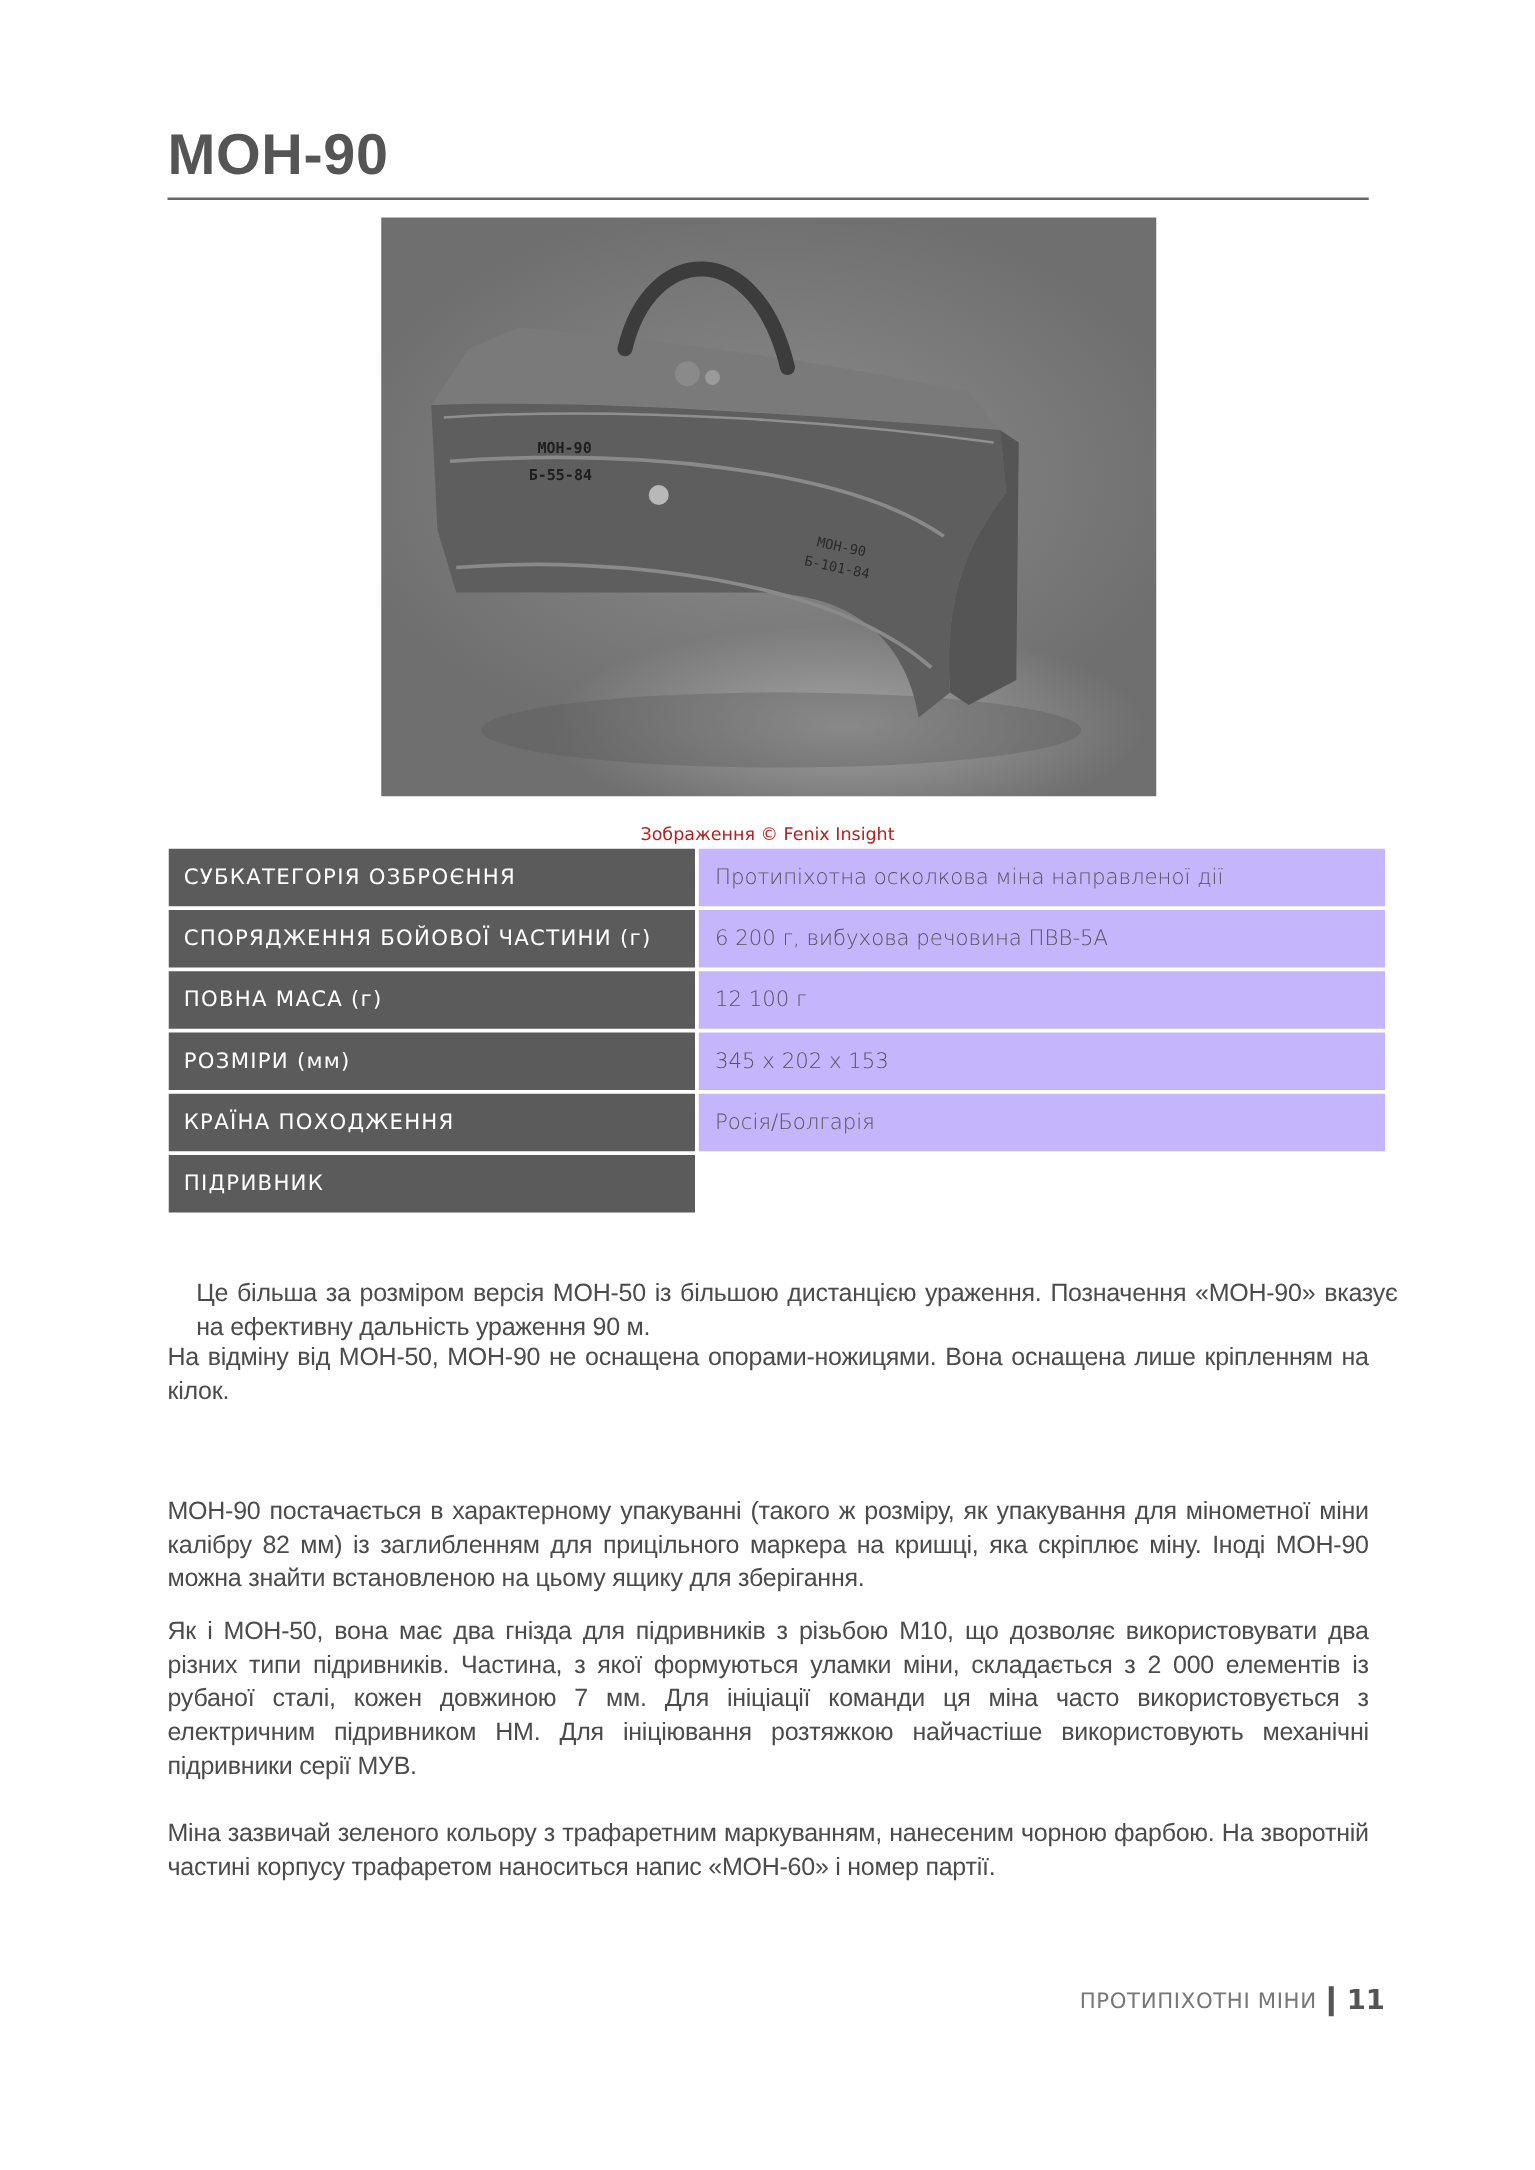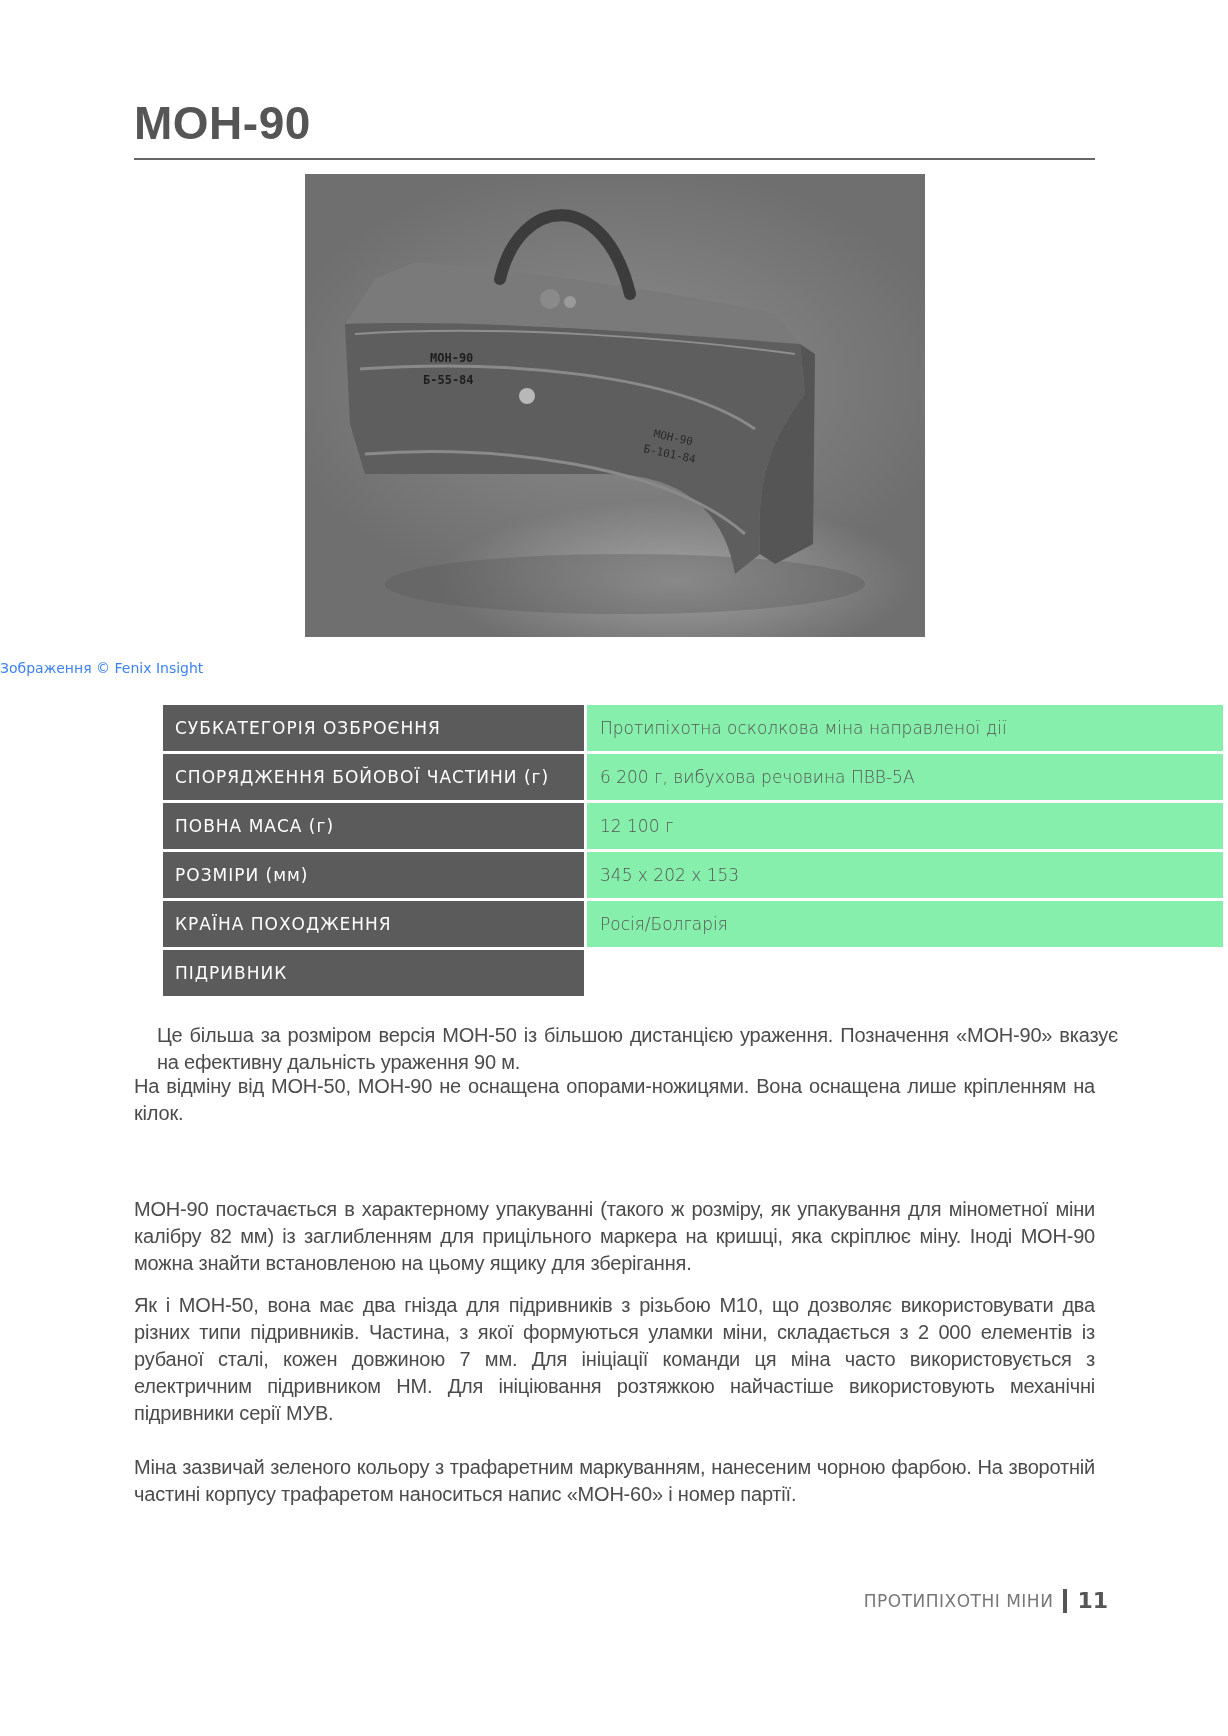--- a/index.html
+++ b/index.html
@@ -18,38 +18,38 @@
     .photo {
       position: absolute; left: 305px; top: 174px; width: 620px; height: 463px;
       background:
         radial-gradient(ellipse 55% 25% at 60% 88%, rgba(255,255,255,0.35), rgba(255,255,255,0) 70%),
         radial-gradient(ellipse 70% 60% at 50% 45%, #8c8c8c, #6f6f6f 80%);
       overflow: hidden;
     }
     .photo svg { position: absolute; left: 0; top: 0; width: 100%; height: 100%; }
 
     .caption {
-      position: absolute; left: 0; width: 1228px; top: 660px; text-align: left;
-      font-family: "DejaVu Sans", sans-serif; font-size: 14px; color: #3b82f6;
+      position: absolute; left: 0; width: 1228px; top: 660px; text-align: center;
+      font-family: "DejaVu Sans", sans-serif; font-size: 14px; color: #b91c1c;
     }
 
     .spec-table {
-      position: absolute; left: 135px; top: 705px; width: 1060px;
-      border-collapse: separate; border-spacing: 0; margin-left: 28px;
+      position: absolute; left: 135px; top: 679px; width: 973px;
+      border-collapse: separate; border-spacing: 0;
     }
     .spec-row { display: flex; height: 46px; margin-bottom: 0; }
     .spec-row + .spec-row { border-top: 3px solid #ffffff; height: 49px; }
     .spec-key {
       width: 421px; background: #5b5b5b; color: #ffffff;
       font-family: "DejaVu Sans", sans-serif; font-size: 17px; letter-spacing: 1px;
       display: flex; align-items: center; padding-left: 12px; white-space: nowrap;
     }
     .spec-gap { width: 3px; background: #ffffff; }
     .spec-val {
-      flex: 1; background: #86efac; color: #555555;
+      flex: 1; background: #c4b5fd; color: #555555;
       font-family: "DejaVu Sans", sans-serif; font-size: 17px; font-weight: 300;
       display: flex; align-items: center; padding-left: 13px; white-space: nowrap; text-align: right;
     }
 
     .body-text {
       position: absolute; left: 134px; width: 961px;
       font-family: "Liberation Sans", sans-serif; font-size: 20px; line-height: 27px;
       color: #4b4b4b; text-align: justify; letter-spacing: -0.2px;
     }
 

